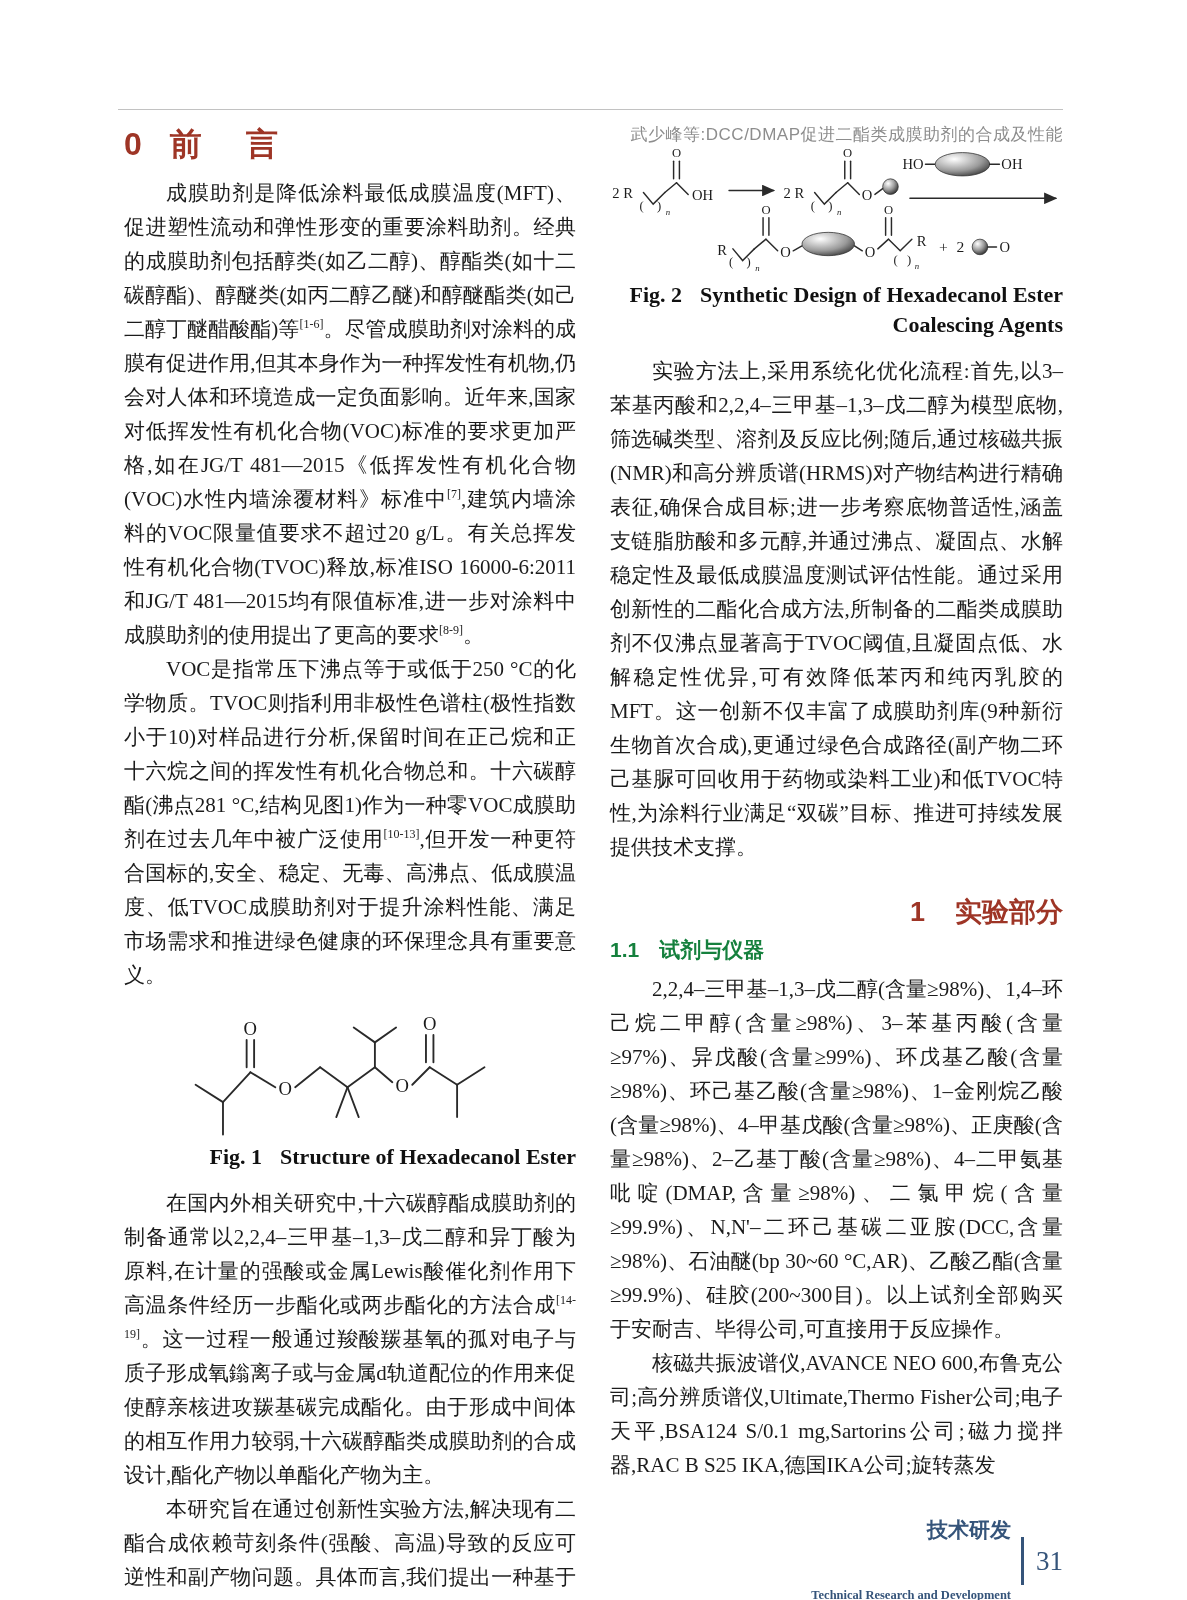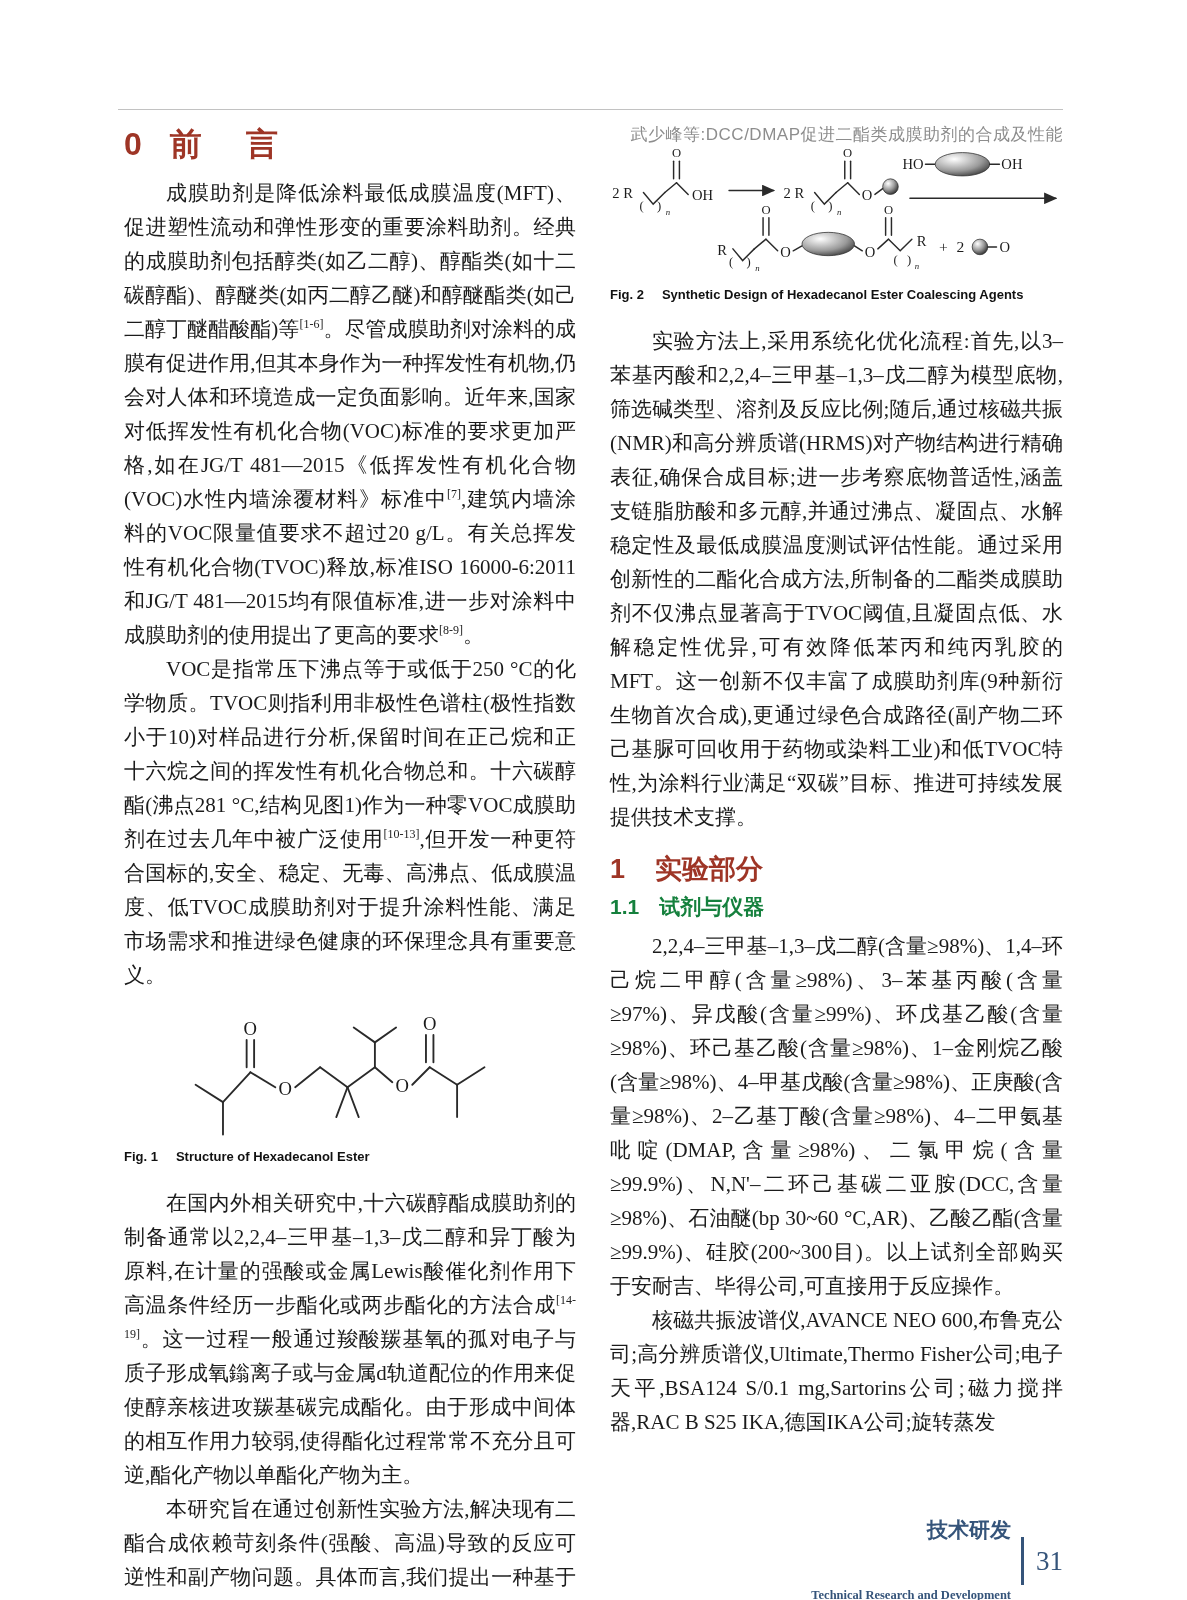--- a/index.html
+++ b/index.html
@@ -19,34 +19,34 @@
   p.body{margin:0;text-indent:2em;}
   p.cont{margin:0;text-indent:0;}
   sup.ref{font-size:12px;line-height:0;}
 
   
   .sec-h1{font-family:"Liberation Sans",sans-serif;font-weight:bold;color:#9e3526;
        font-size:32px;line-height:32px;margin:8px 0 16px 0;text-indent:0;text-align:left;}
   .sec-h1 .num{margin-right:28px;}
   .sec-h1 .sp{letter-spacing:.55em;}
   .sec-h2{font-family:"Liberation Sans",sans-serif;font-weight:bold;color:#9e3526;
-       font-size:27px;line-height:32px;margin:19px 0 8px 0;text-align:left;}
+       font-size:27px;line-height:32px;margin:32px 0 8px 0;text-align:right;}
   .sec-h2 .num{margin-right:30px;}
   .sec-h3{font-family:"Liberation Sans",sans-serif;font-weight:bold;color:#15803d;
        font-size:21px;line-height:28px;margin:6px 0 8px 0;text-align:left;}
   .sec-h3 .num{margin-right:20px;}
 
   
   .figure{margin:18px 0 14px 0;text-align:center;}
   .fig-art{display:block;margin:0 auto;}
   .cap-zh{font-family:"Liberation Sans",sans-serif;font-weight:bold;font-size:21px;
        line-height:32px;text-align:center;color:#111;}
   .cap-zh .lbl{margin-right:22px;}
-  .cap-en{font-family:Liberation Sans, sans-serif;font-weight:bold;font-size:13px;
-       line-height:30px;text-align:left;color:#111;}
+  .cap-en{font-family:Liberation Serif, serif;font-weight:bold;font-size:22px;
+       line-height:30px;text-align:right;color:#111;}
   .cap-en .lbl{margin-right:18px;}
 
   svg text{font-family:"Liberation Serif",serif;fill:#1b1b1b;}
   .bond{stroke:#2a2a2a;stroke-width:1.5;fill:none;stroke-linecap:round;}
 
   
   .footer{position:absolute;top:1518px;left:0;width:1063px;display:flex;
        justify-content:flex-end;align-items:center;}
   .footer-labels{text-align:right;color:#35547a;}
   .footer-zh{font-family:"Liberation Sans",sans-serif;font-weight:bold;font-size:21px;line-height:24px;}
@@ -95,21 +95,21 @@
       <path class="bond" d="M193,42 L193,20"></path>
       <path class="bond" d="M199,42 L199,20"></path>
       <text x="196" y="16" font-size="15" text-anchor="middle">O</text>
       <path class="bond" d="M196,46 L218,60"></path>
       <path class="bond" d="M218,60 L240,46"></path>
       <path class="bond" d="M218,60 L218,86"></path>
     </svg>
     <div class="cap-en"><span class="lbl">Fig. 1</span><span>Structure of Hexadecanol Ester</span></div>
   </div>
 
-  <p class="body"><span>在国内外相关研究中,十六碳醇酯成膜助剂的制备通常以2,2,4–三甲基–1,3–戊二醇和异丁酸为原料,在计量的强酸或金属Lewis酸催化剂作用下高温条件经历一步酯化或两步酯化的方法合成</span><sup class="ref">[14-19]</sup><span>。这一过程一般通过羧酸羰基氧的孤对电子与质子形成氧鎓离子或与金属d轨道配位的作用来促使醇亲核进攻羰基碳完成酯化。由于形成中间体的相互作用力较弱,使得酯化过程常常不充分且可逆,酯化产物以单酯化产物为主。</span></p>
+  <p class="body"><span>在国内外相关研究中,十六碳醇酯成膜助剂的制备通常以2,2,4–三甲基–1,3–戊二醇和异丁酸为原料,在计量的强酸或金属Lewis酸催化剂作用下高温条件经历一步酯化或两步酯化的方法合成</span><sup class="ref">[14-19]</sup><span>。这一过程一般通过羧酸羰基氧的孤对电子与质子形成氧鎓离子或与金属d轨道配位的作用来促使醇亲核进攻羰基碳完成酯化。由于形成中间体的相互作用力较弱,十六碳醇酯类成膜助剂的合成设计,酯化产物以单酯化产物为主。</span></p>
 
   <p class="body">本研究旨在通过创新性实验方法,解决现有二酯合成依赖苛刻条件(强酸、高温)导致的反应可逆性和副产物问题。具体而言,我们提出一种基于DCC(N,N'–二环己基碳二亚胺)/DMAP(4–二甲氨基吡啶)弱碱体系的反应策略:以有机羧酸为原料,原位活化形成稳定活性中间体,促进二醇亲核进攻完成高选择性酯化(见图2)。该方法在60 °C温和条件下运行,避</p>
 </div>
 
 <div class="col col-right">
 
 
   <div class="figure">
     <svg class="fig-art" width="453" height="142" viewBox="0 0 465 146">
       <defs>

